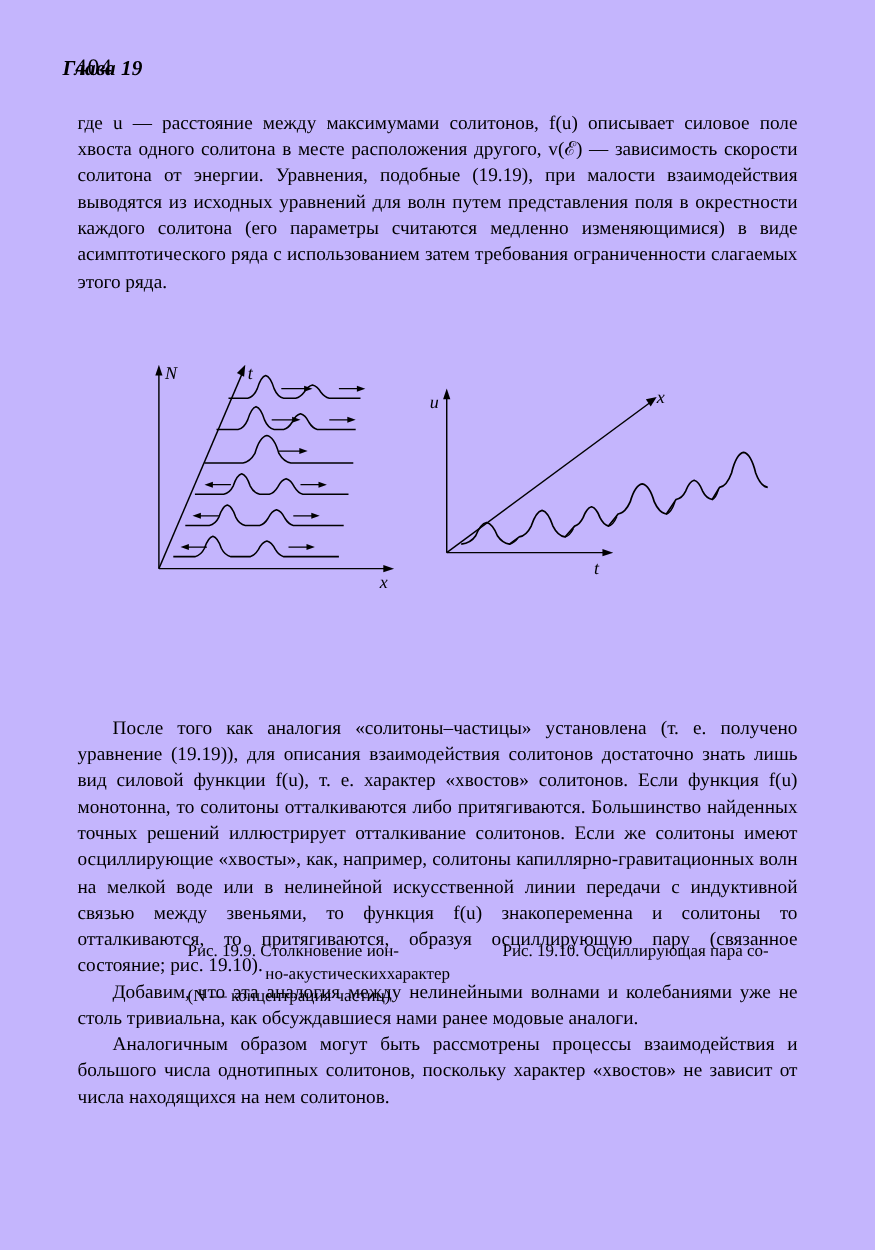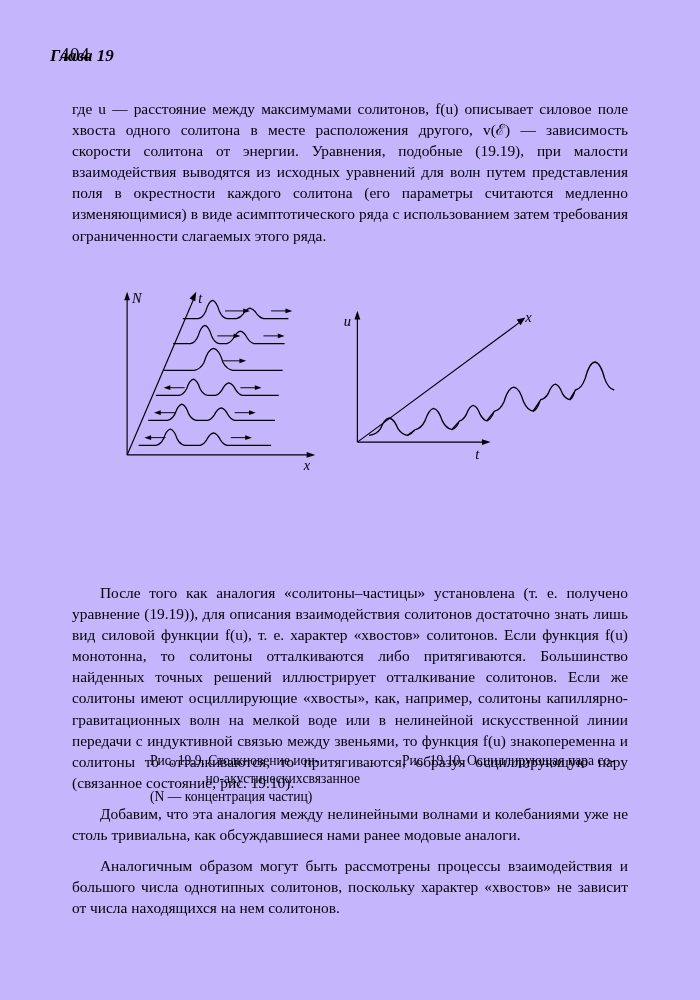--- a/index.html
+++ b/index.html
@@ -47,21 +47,21 @@
     position: absolute;
     left: 62px;
     width: 576px;
     font-size: 15.4px;
     line-height: 1.37;
     text-align: justify;
     text-justify: inter-word;
     hyphens: manual;
   }
   .body-block p {
-    margin: 10px;
+    margin: 0;
   }
   .body-block p.indent {
     text-indent: 28px;
   }
 
   #para-1 { top: 88px; }
   #para-2 { top: 572px; }
 
   .figures {
     position: absolute;
@@ -195,21 +195,21 @@
       <path d="M116,127 Q120,126 123,120" fill="none" stroke="#000" stroke-width="1.2"></path>
       <path d="M152,118 Q156,117 159,110" fill="none" stroke="#000" stroke-width="1.2"></path>
       <path d="M200,108 Q204,107 207,98" fill="none" stroke="#000" stroke-width="1.2"></path>
       <path d="M238,96 Q241,95 243,88" fill="none" stroke="#000" stroke-width="1.2"></path>
     </svg>
 
     <div class="caption" id="caption-left">
       <span class="cap-line">Рис. 19.9. Столкновение ион-</span>
       <span class="cap-just">
         <span>но-акустических</span>
-        <span>связанное</span>
+        <span>характер</span>
       </span>
       <span class="cap-line">(N — концентрация частиц)</span>
     </div>
 
     <div class="caption" id="caption-right">
       <span class="cap-line">Рис. 19.10. Осциллирующая пара со-</span>
     </div>
 
   </div>
 

